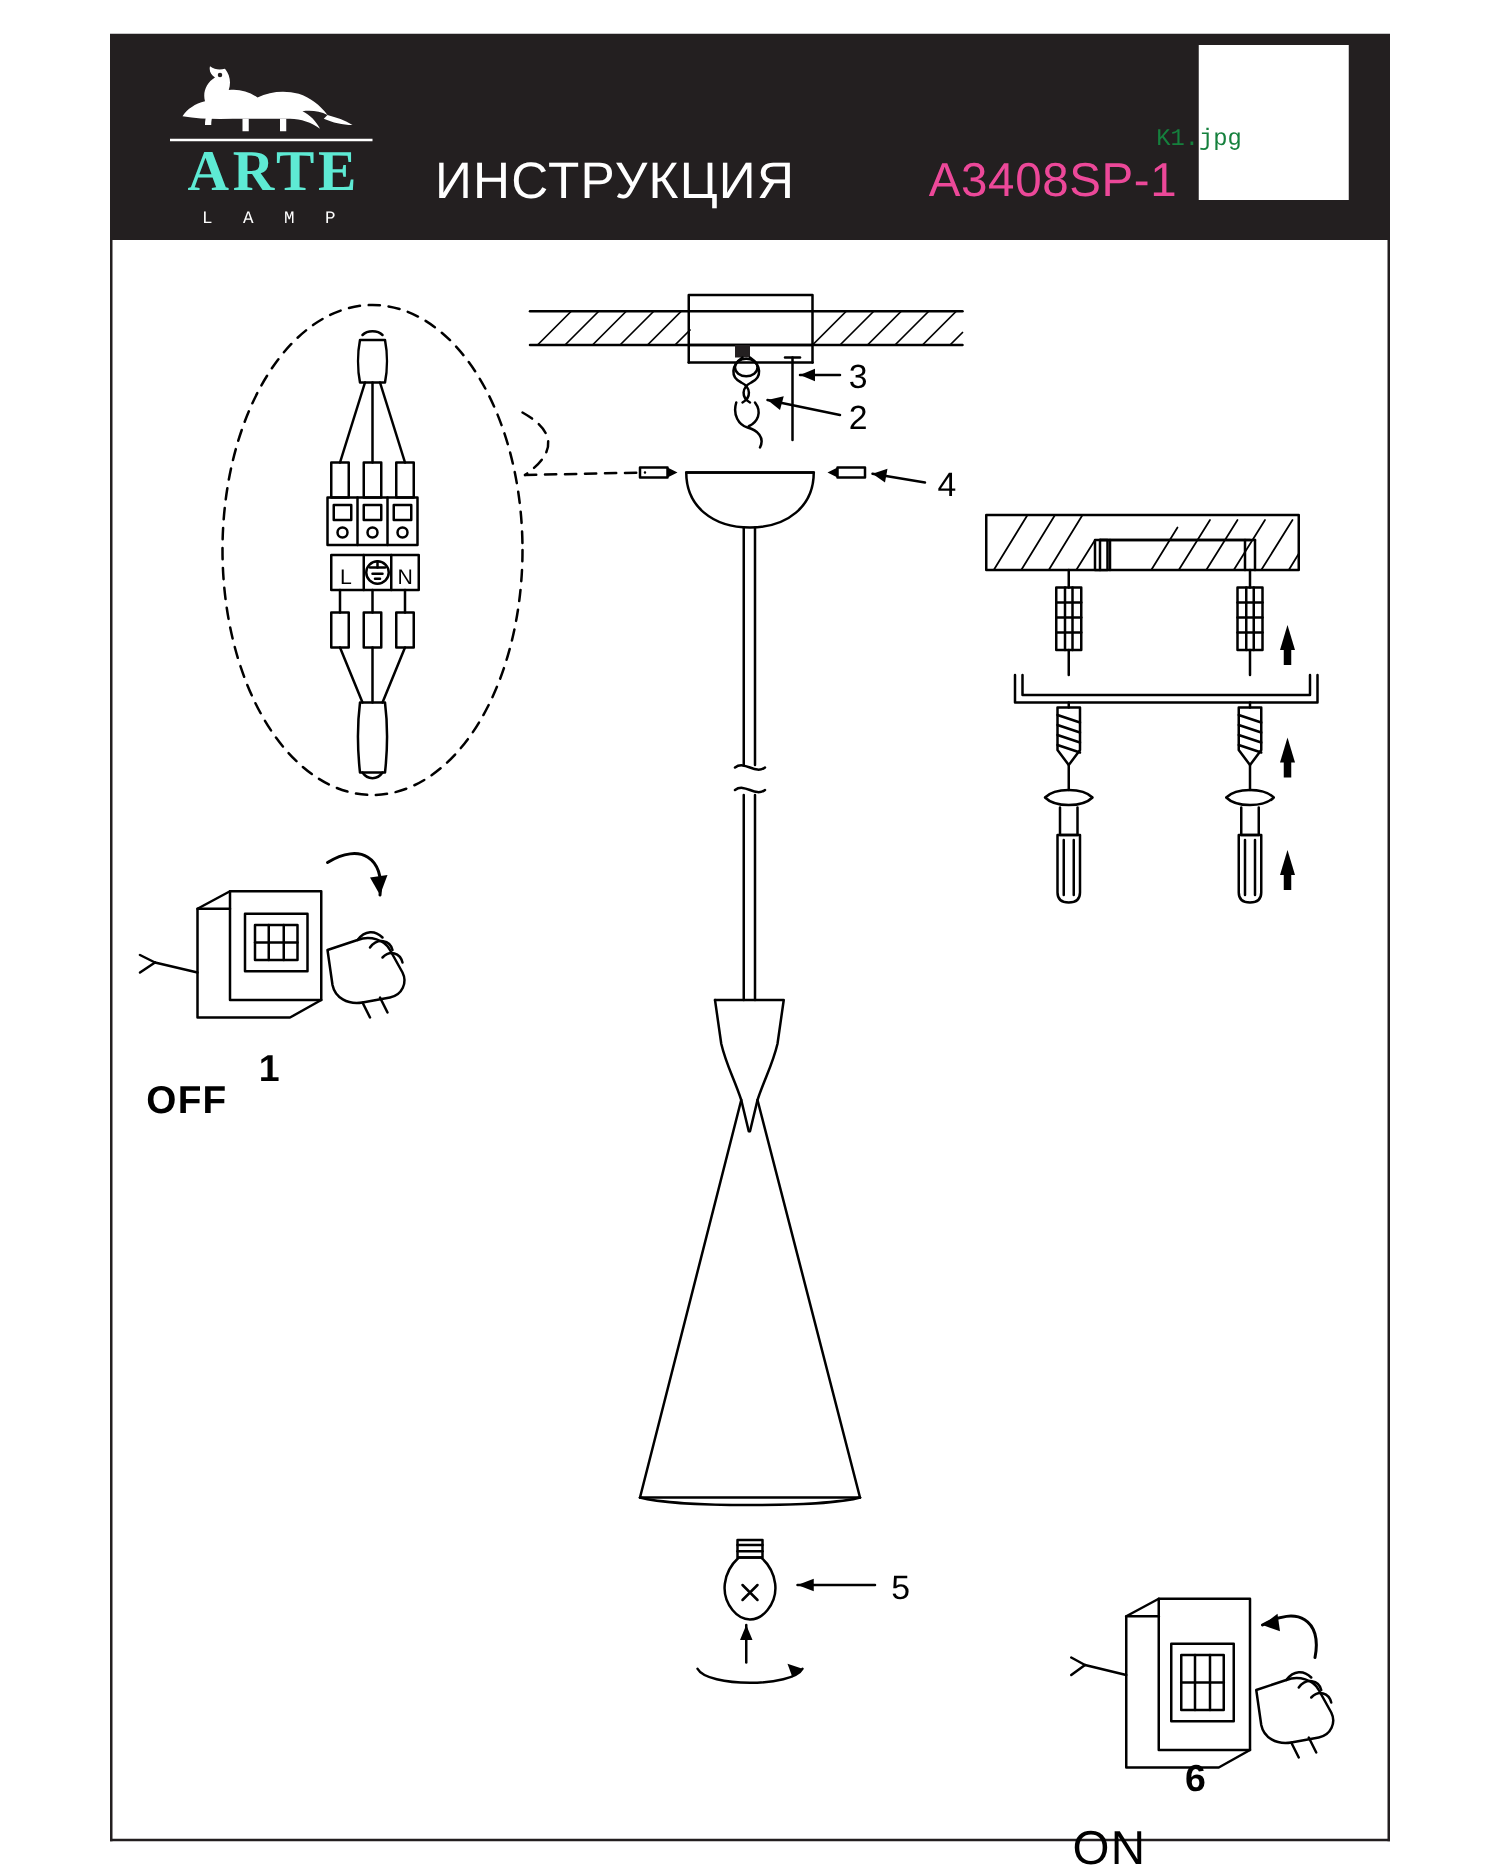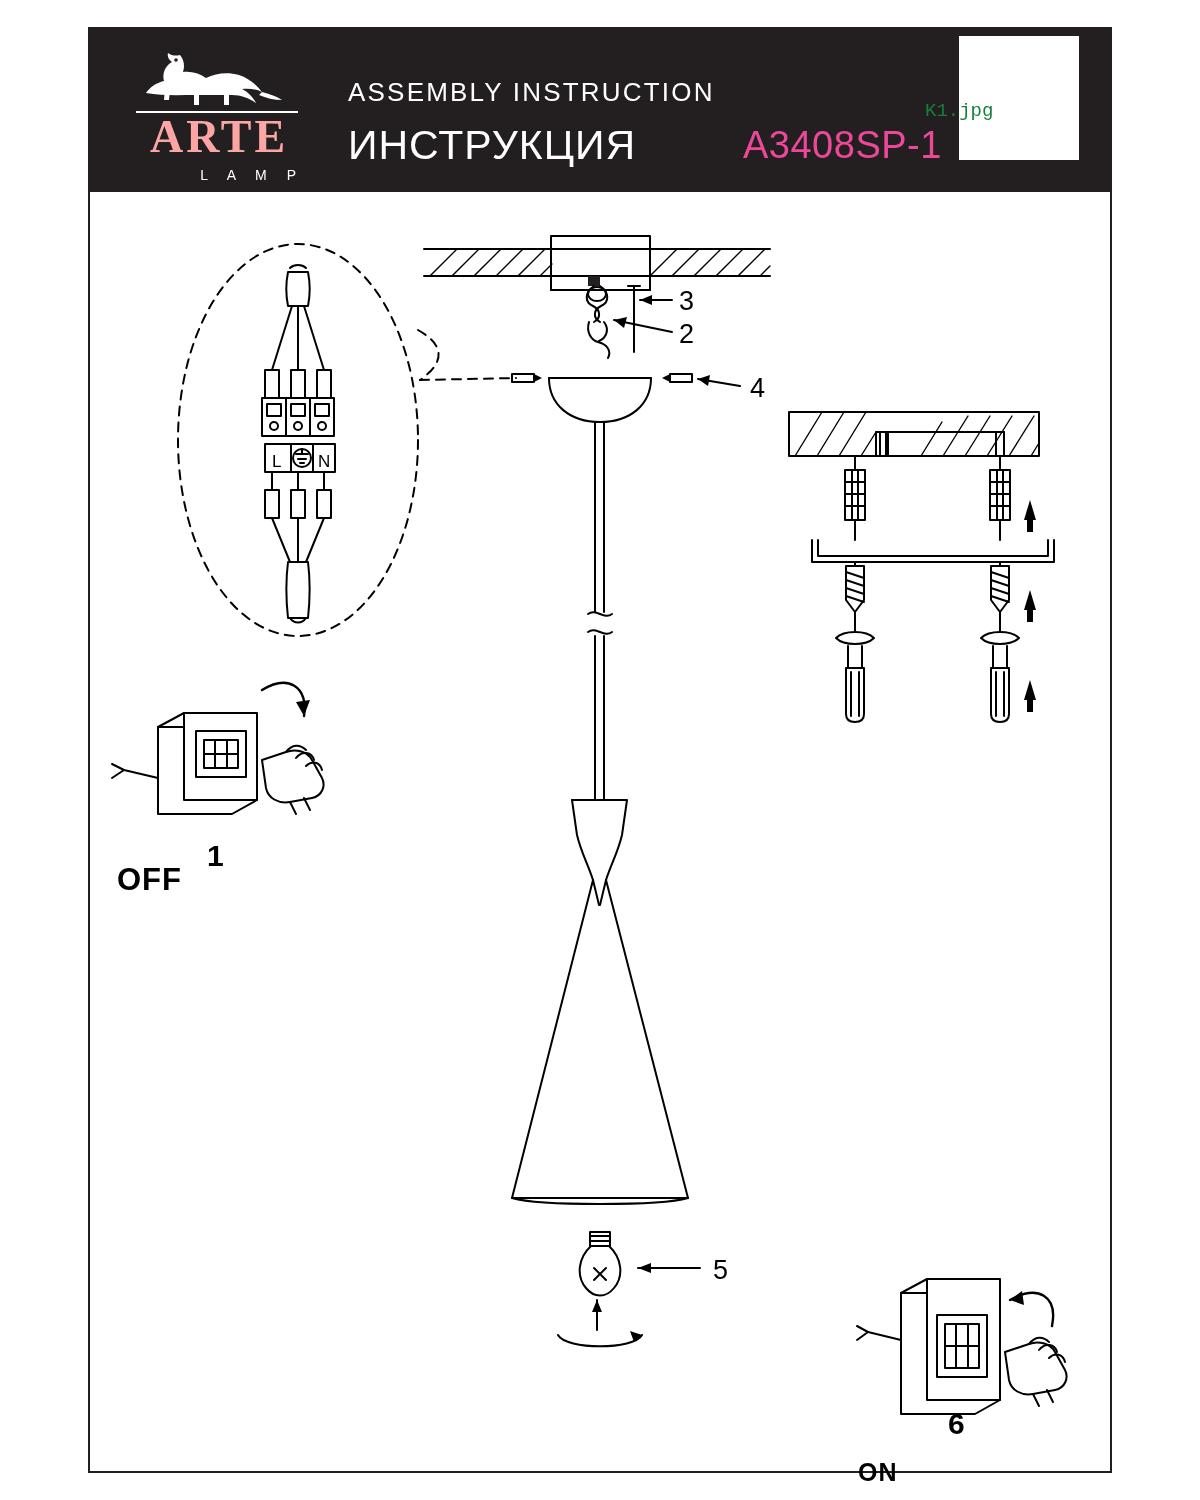--- a/index.html
+++ b/index.html
@@ -41,29 +41,29 @@
   }
   .logo-word {
     position: absolute;
     left: 26px; top: 72px;
     width: 170px;
     text-align: center;
     font-family: "Liberation Serif", serif;
     font-size: 46px;
     font-weight: bold;
     letter-spacing: 3px;
-    color: #fca5a5;
+    color: #5eead4;
     line-height: 1.05;
   }
   .logo-sub {
     position: absolute;
     left: 26px; top: 126px;
     width: 170px;
-    text-align: right;
-    font-family: Liberation Sans, sans-serif;
+    text-align: center;
+    font-family: Liberation Mono, monospace;
     font-size: 14px;
     letter-spacing: 8px;
     color: #ffffff;
   }
   .logo-rule2 {
     position: absolute;
     left: 0px; top: 152px;
     width: 198px; height: 2px;
     background: #ffffff;
   }
@@ -146,22 +146,22 @@
   }
   .lbl-one {
     position: absolute;
     left: 207px; top: 839px;
     font-weight: bold;
     font-size: 30px;
   }
   .lbl-on {
     position: absolute;
     left: 858px; top: 1458px;
-    font-weight: bold;
-    font-size: 25px;
+    font-weight: normal;
+    font-size: 38px;
     letter-spacing: 1px;
     text-align: center;
   }
   .lbl-six {
     position: absolute;
     left: 948px; top: 1407px;
     font-weight: bold;
     font-size: 30px;
   }
   .lbl-2 { left: 679px; top: 319px; }
@@ -188,21 +188,20 @@
           <path d="M126 45 C133 47 140 49 146 53 C138 53 130 51 123 48 Z"></path>
           <circle cx="40" cy="13" r="1.8" fill="#231f20"></circle>
         </g>
       </svg>
       <div class="logo-rule"></div>
       <div class="logo-word">ARTE</div>
       <div class="logo-sub">L A M P</div>
       <div class="logo-rule2"></div>
     </div>
 
-    <div class="title-en">ASSEMBLY  INSTRUCTION</div>
     <div class="title-ru">ИНСТРУКЦИЯ</div>
     <div class="model">A3408SP-1</div>
 
     <svg class="book-icon" viewBox="0 0 120 60">
       <g stroke="#ffffff" stroke-width="2.2" fill="none">
         <path d="M58 50 L58 18 C48 10 34 8 22 10 L22 44 C34 42 48 44 58 50 Z"></path>
         <path d="M58 50 L58 18 C68 10 82 8 94 10 L94 44 C82 42 68 44 58 50 Z"></path>
         <path d="M64 16 L90 16 M64 24 L90 24 M64 32 L90 32"></path>
         <path d="M28 16 L52 16 M28 24 L52 24 M28 32 L52 32"></path>
       </g>

